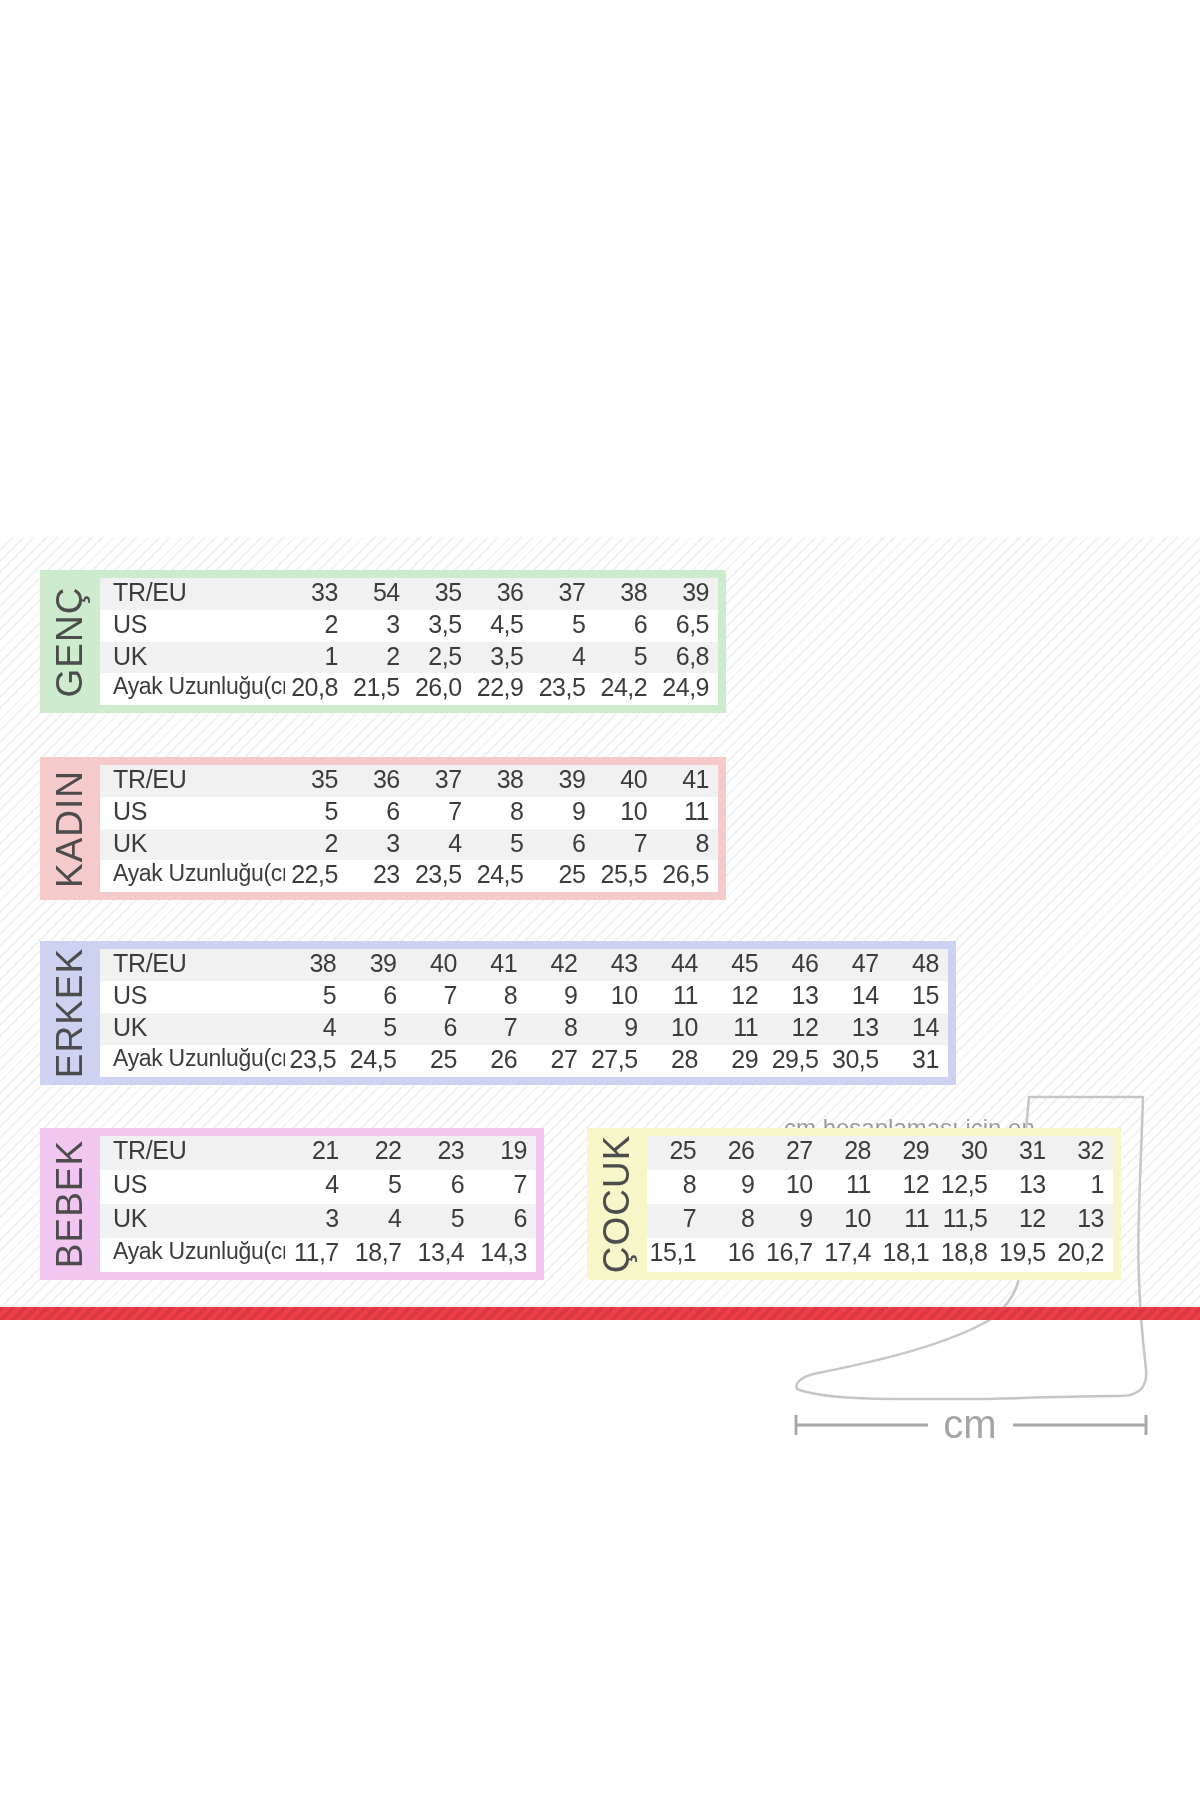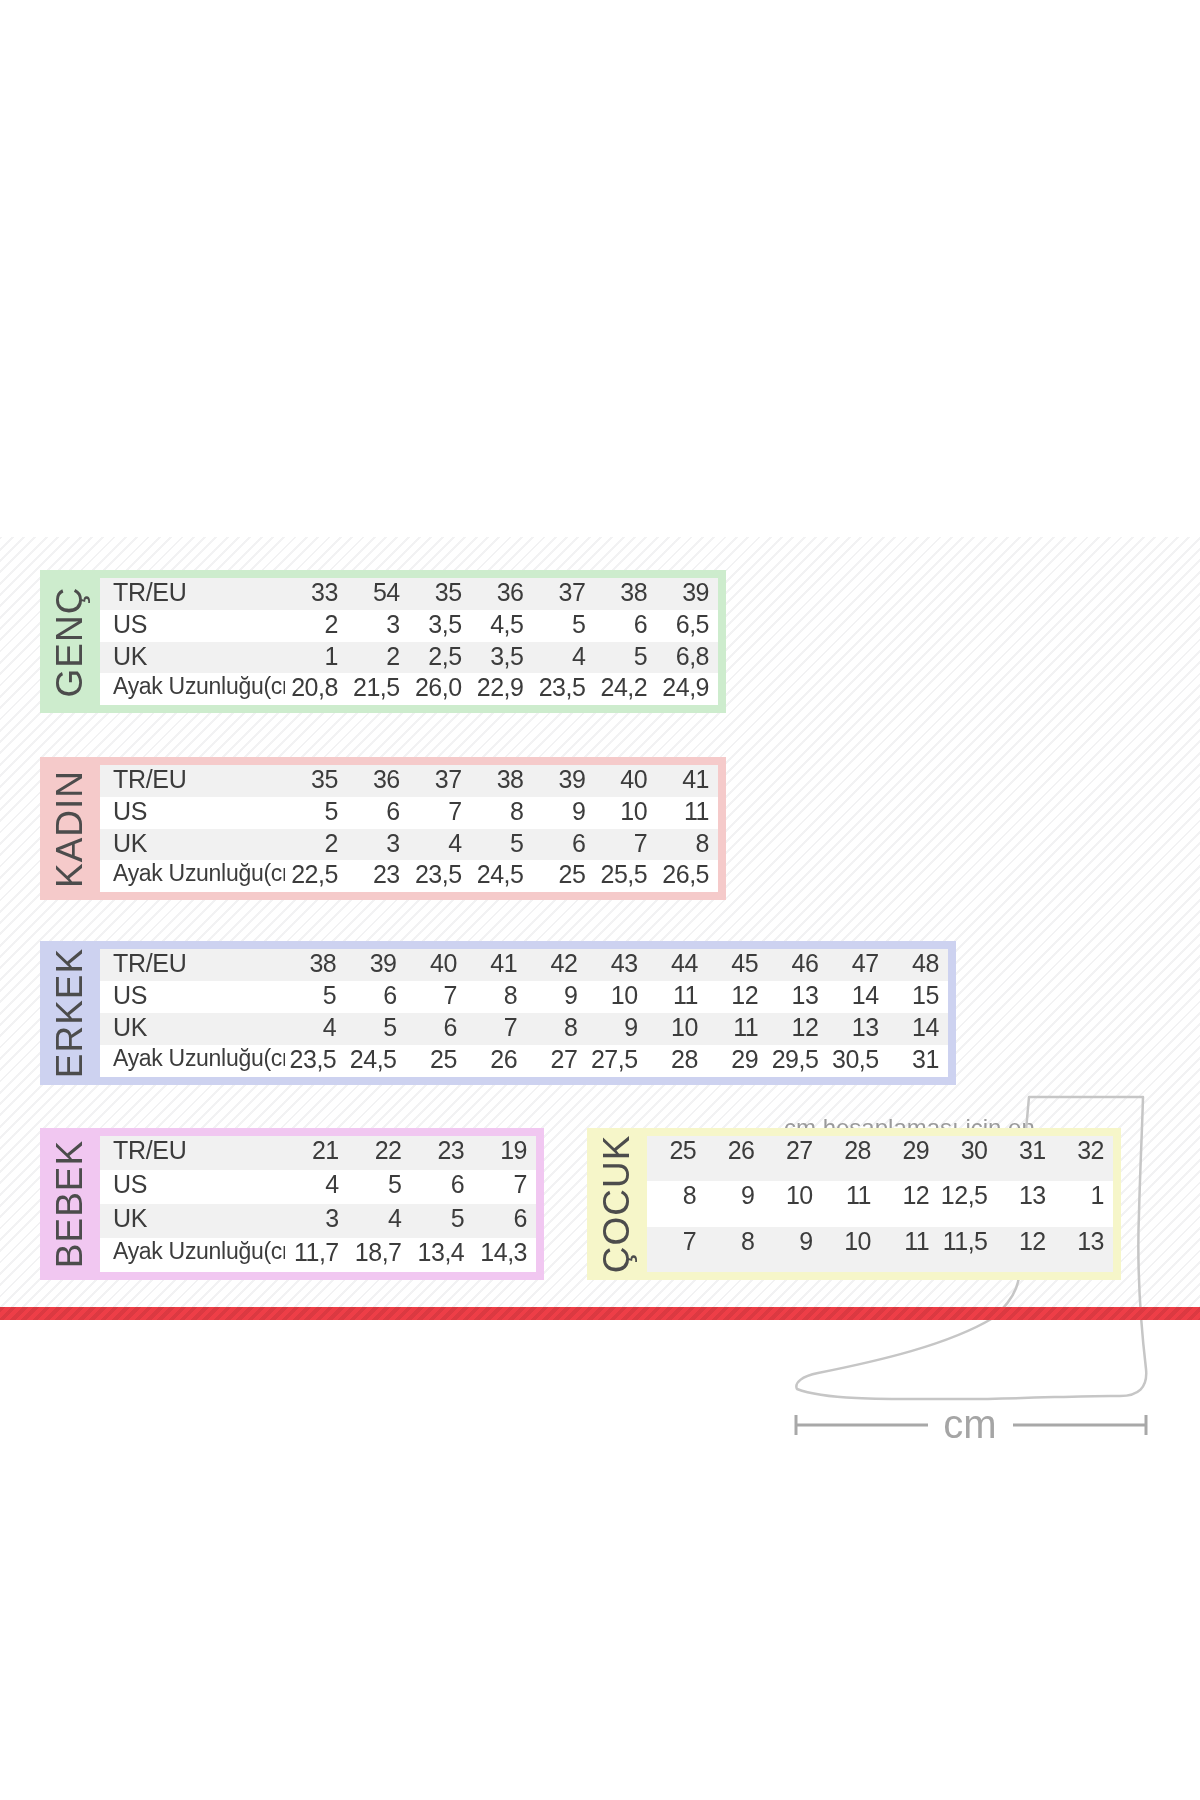--- a/index.html
+++ b/index.html
@@ -332,18 +332,28 @@
           <div class="trow zebra">
             <div class="cell">7</div>
             <div class="cell">8</div>
             <div class="cell">9</div>
             <div class="cell">10</div>
             <div class="cell">11</div>
             <div class="cell">11,5</div>
             <div class="cell">12</div>
             <div class="cell">13</div>
           </div>
+          <div class="trow">
+            <div class="cell">15,1</div>
+            <div class="cell">16</div>
+            <div class="cell">16,7</div>
+            <div class="cell">17,4</div>
+            <div class="cell">18,1</div>
+            <div class="cell">18,8</div>
+            <div class="cell">19,5</div>
+            <div class="cell">20,2</div>
+          </div>
         </div>
       </section>
     </div>
 
   <div id="bottom-bar"></div>
 </div>
 
 </body></html>

